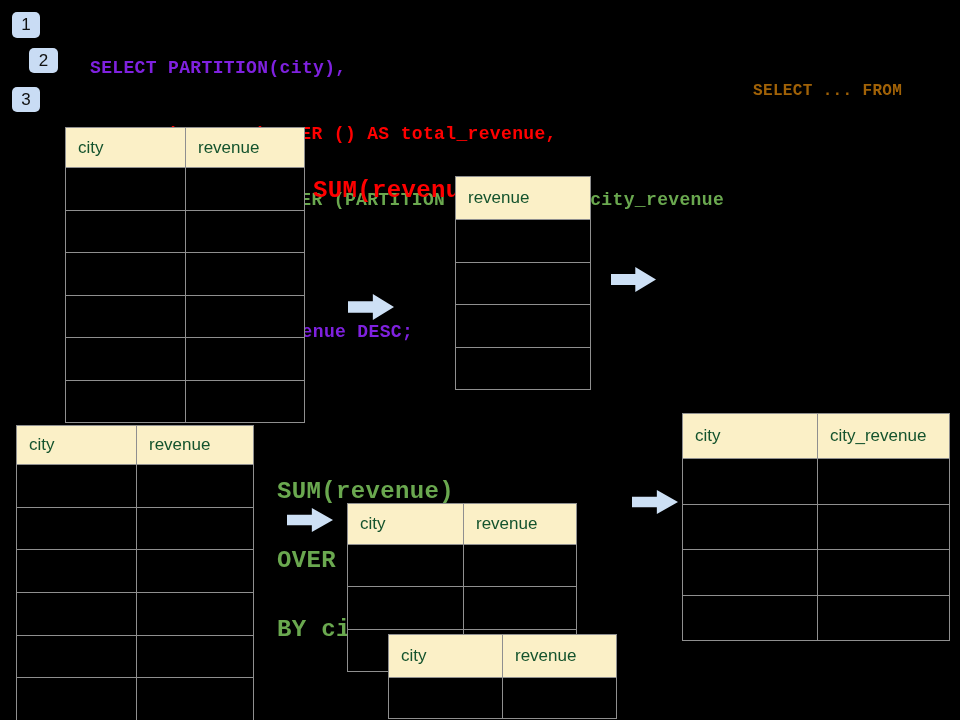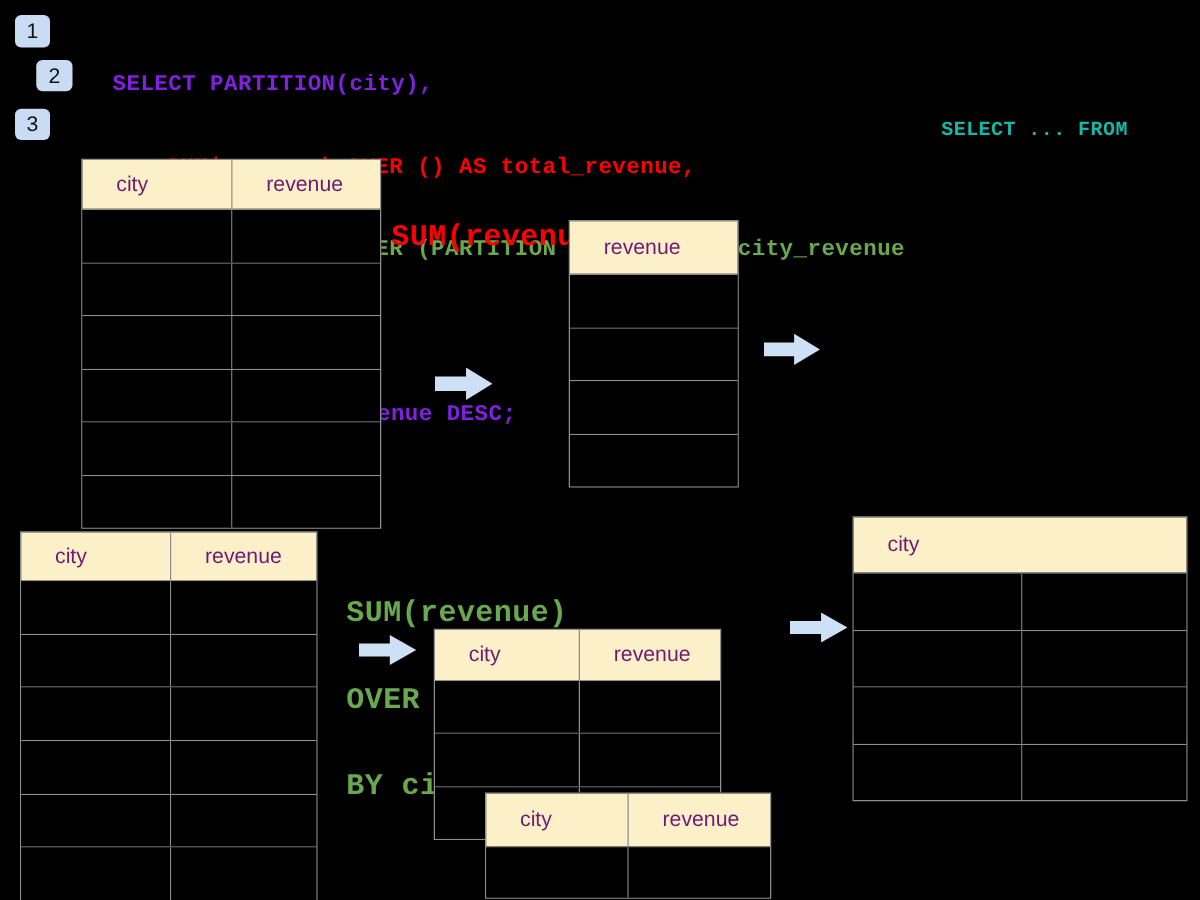--- a/index.html
+++ b/index.html
@@ -9,21 +9,21 @@
   
   .mono{font-family:"Liberation Mono","DejaVu Sans Mono",monospace;font-weight:bold;
         white-space:pre;letter-spacing:0.35px;}
   .code{position:absolute;left:90px;top:13px;font-size:18px;line-height:22px;}
   .cl{height:22px;}
   .ind4{margin-left:43px;}
   .ind2{margin-left:22px;}
   .c-purple{color:#7F21DF;}
   .c-red{color:#FF0000;}
   .c-green{color:#6AA84F;}
-  .sidenote{position:absolute;left:753px;top:49px;font-size:16px;line-height:22px;color:#14b8a6;}
+  .sidenote{position:absolute;left:753px;top:36px;font-size:16px;line-height:22px;color:#a16207;}
   .lbl{position:absolute;font-size:24px;line-height:22px;}
   .lbl-total{left:313px;top:136px;color:#FF0000;}
   .lbl-part{left:277px;top:434px;line-height:23px;color:#6AA84F;}
 
   
   .badge{position:absolute;background:#C9DCF4;border-radius:5px;color:#111;
          display:flex;align-items:center;justify-content:center;font-size:17px;}
   .b1{left:12px;top:12px;width:28px;height:26px;}
   .b2{left:29px;top:48px;width:29px;height:25px;}
   .b3{left:12px;top:87px;width:28px;height:25px;}
@@ -32,22 +32,22 @@
   .arrow{position:absolute;background:#CDE0F5;
          clip-path:polygon(0 28%,54% 28%,54% 0,100% 50%,54% 100%,54% 72%,0 72%);}
   .a1{left:348px;top:294px;width:46px;height:26px;}
   .a2{left:611px;top:267px;width:45px;height:25px;}
   .a3{left:287px;top:508px;width:46px;height:24px;}
   .a4{left:632px;top:490px;width:46px;height:24px;}
 
   
   .tbl{position:absolute;border:1px solid #8F8F8F;background:#000;box-sizing:border-box;}
   .thead{display:flex;background:#FBF0C7;}
-  .th{display:flex;align-items:center;padding-left:27px;box-sizing:border-box;
-      font-size:17px;color:#701a75;border-right:1px solid #8F8F8F;}
+  .th{display:flex;align-items:center;padding-left:12px;box-sizing:border-box;
+      font-size:17px;color:#14532d;border-right:1px solid #8F8F8F;}
   .th:last-child{border-right:none;}
   .trow{display:flex;border-top:1px solid #8F8F8F;}
   .td{box-sizing:border-box;border-right:1px solid #8F8F8F;background:#000;}
   .td:last-child{border-right:none;}
 
   .t1{left:65px;top:127px;width:240px;}   .t1 .thead{height:39px;} .t1 .trow{height:41.5px;} .t1 .c1{width:120px;}
   .t2{left:455px;top:176px;width:136px;}  .t2 .thead{height:42px;} .t2 .trow{height:41.5px;} .t2 .c1{width:100%;}
   .t3{left:16px;top:425px;width:238px;}   .t3 .thead{height:38px;} .t3 .trow{height:41.7px;} .t3 .c1{width:120px;}
   .t4{left:347px;top:503px;width:230px;}  .t4 .thead{height:40px;} .t4 .trow{height:41.3px;} .t4 .c1{width:116px;}
   .t5{left:388px;top:634px;width:229px;z-index:5;} .t5 .thead{height:42px;} .t5 .trow{height:40px;} .t5 .c1{width:114px;}
@@ -202,20 +202,21 @@
     </div>
     <div class="trow">
         <div class="td c1"></div>
         <div class="td c2"></div>
       </div>
   </div>
 
   <div class="tbl t6">
     <div class="thead">
       <div class="th c1">city</div>
+      <div class="th c2">city_revenue</div>
     </div>
     <div class="trow">
         <div class="td c1"></div>
         <div class="td c2"></div>
       </div>
     <div class="trow">
         <div class="td c1"></div>
         <div class="td c2"></div>
       </div>
     <div class="trow">

